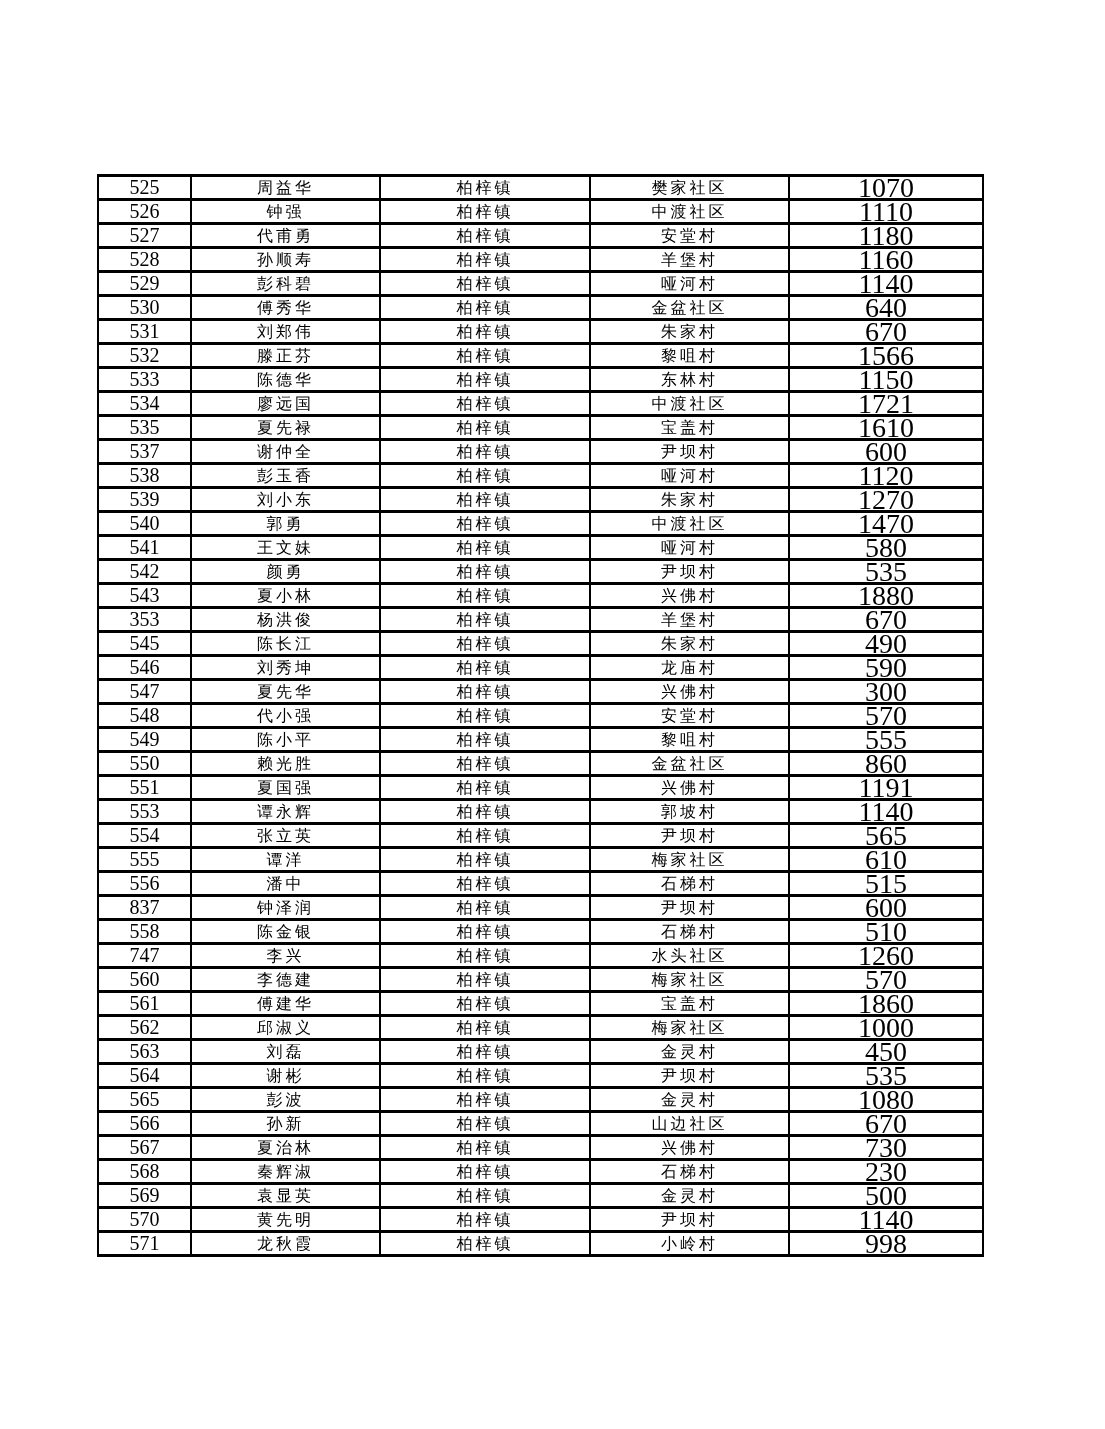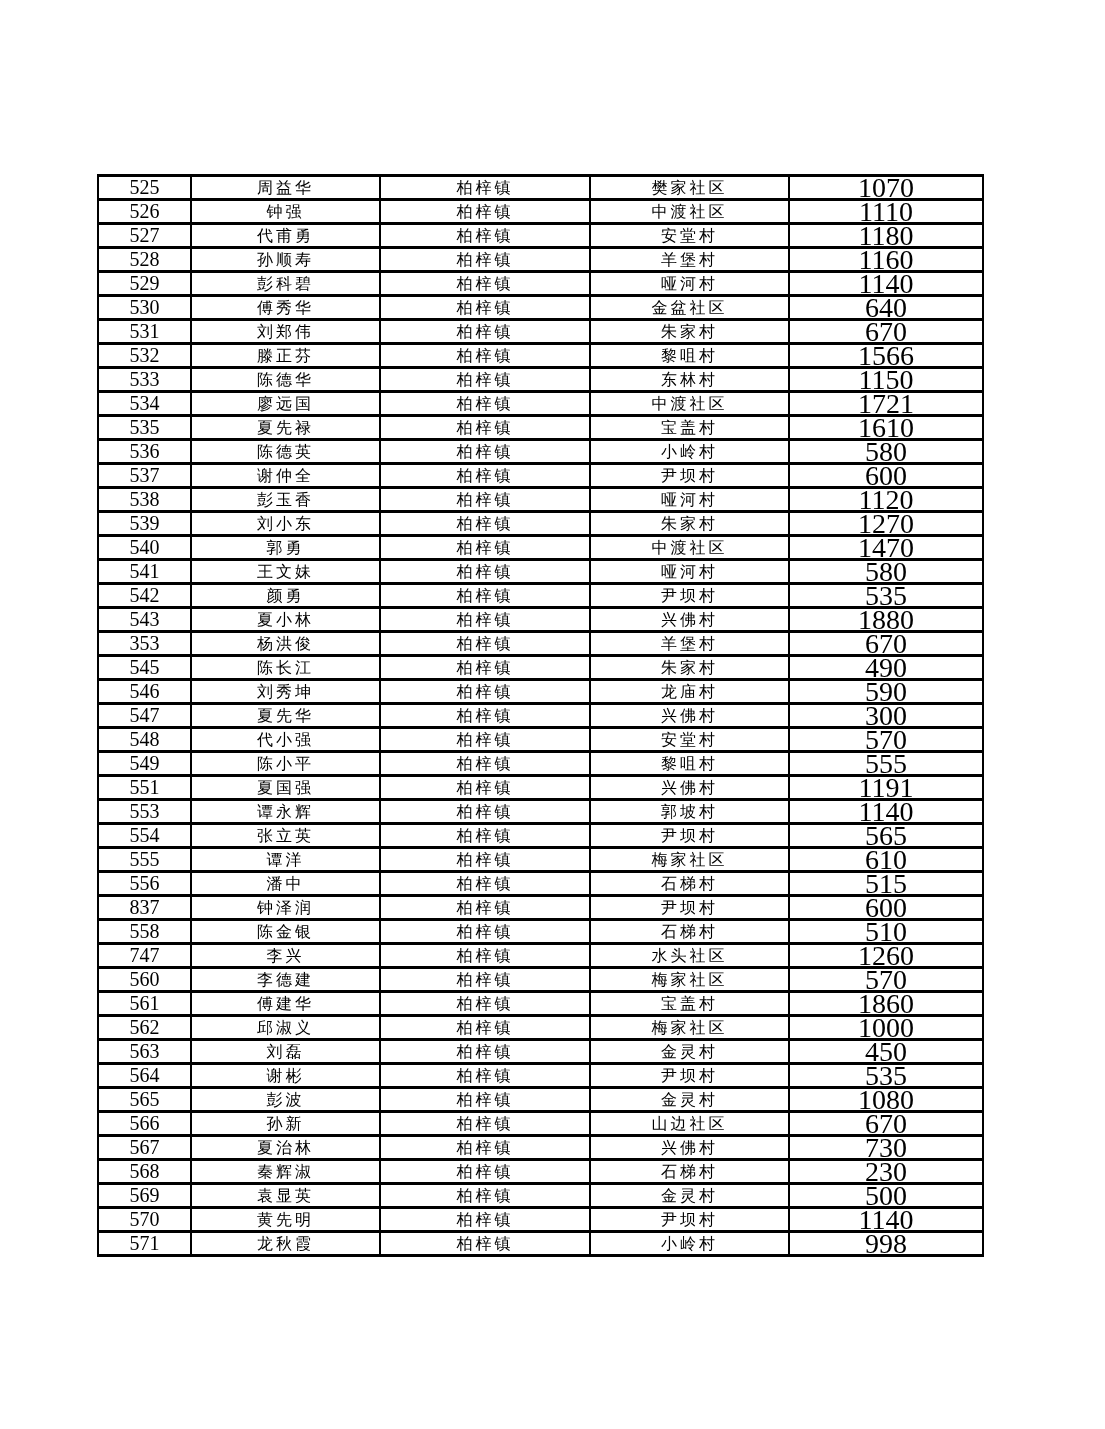--- a/index.html
+++ b/index.html
@@ -121,27 +121,20 @@
           <td class="col-amount">1721</td>
         </tr>
         <tr>
           <td class="col-no">535</td>
           <td class="col-name">夏先禄</td>
           <td class="col-town">柏梓镇</td>
           <td class="col-village">宝盖村</td>
           <td class="col-amount">1610</td>
         </tr>
         <tr>
-          <td class="col-no">536</td>
-          <td class="col-name">陈德英</td>
-          <td class="col-town">柏梓镇</td>
-          <td class="col-village">小岭村</td>
-          <td class="col-amount">580</td>
-        </tr>
-        <tr>
           <td class="col-no">537</td>
           <td class="col-name">谢仲全</td>
           <td class="col-town">柏梓镇</td>
           <td class="col-village">尹坝村</td>
           <td class="col-amount">600</td>
         </tr>
         <tr>
           <td class="col-no">538</td>
           <td class="col-name">彭玉香</td>
           <td class="col-town">柏梓镇</td>
@@ -217,20 +210,27 @@
           <td class="col-town">柏梓镇</td>
           <td class="col-village">安堂村</td>
           <td class="col-amount">570</td>
         </tr>
         <tr>
           <td class="col-no">549</td>
           <td class="col-name">陈小平</td>
           <td class="col-town">柏梓镇</td>
           <td class="col-village">黎咀村</td>
           <td class="col-amount">555</td>
+        </tr>
+        <tr>
+          <td class="col-no">550</td>
+          <td class="col-name">赖光胜</td>
+          <td class="col-town">柏梓镇</td>
+          <td class="col-village">金盆社区</td>
+          <td class="col-amount">860</td>
         </tr>
         <tr>
           <td class="col-no">551</td>
           <td class="col-name">夏国强</td>
           <td class="col-town">柏梓镇</td>
           <td class="col-village">兴佛村</td>
           <td class="col-amount">1191</td>
         </tr>
         <tr>
           <td class="col-no">553</td>

